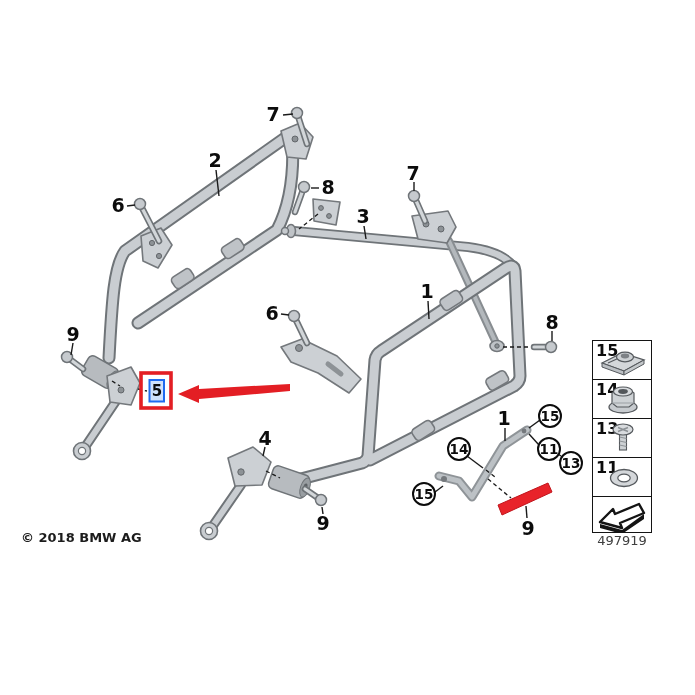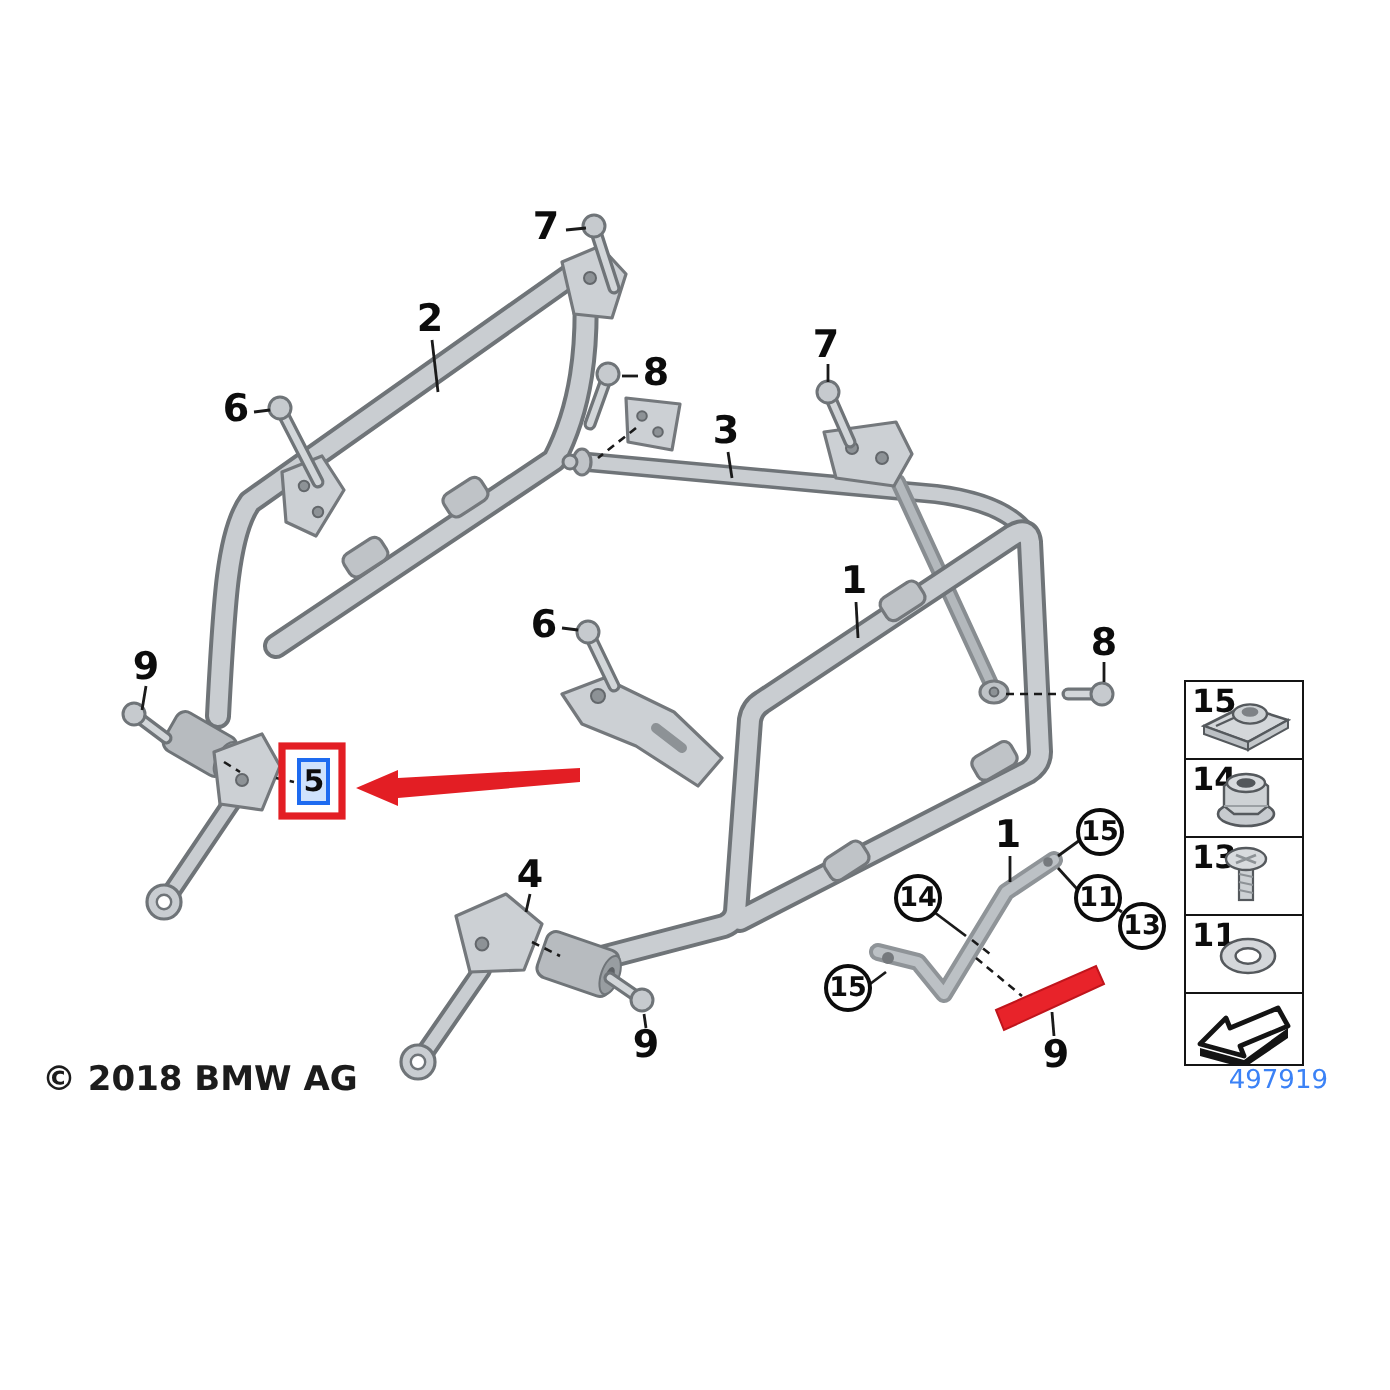--- a/index.html
+++ b/index.html
@@ -24,22 +24,22 @@
   .lab5{position:absolute;transform:translate(-50%,-50%);font-weight:700;font-size:15px;color:#0c0c0c;line-height:1;}
   .circ{position:absolute;width:24px;height:24px;border:2.3px solid #0c0c0c;border-radius:50%;
         background:#fff;display:flex;align-items:center;justify-content:center;
         font-weight:700;font-size:13.5px;color:#0c0c0c;transform:translate(-50%,-50%);box-sizing:border-box;}
   
   .legend{position:absolute;left:592px;top:340px;width:60px;height:193px;border:1.6px solid #141414;box-sizing:border-box;background:#fff;}
   .legitem{position:absolute;left:0;width:100%;height:39px;border-bottom:1.6px solid #141414;box-sizing:border-box;}
   .legitem.last{height:37px;border-bottom:none;}
   .legnum{position:absolute;left:3px;top:1px;font-weight:700;font-size:16px;color:#0c0c0c;line-height:1.1;}
   .legicon{position:absolute;left:1px;top:2px;}
-  .copyright{position:absolute;left:21px;top:530px;font-weight:700;font-size:17px;color:#1c1c1c;}
-  .drawno{position:absolute;left:580px;top:533px;width:84px;text-align:right;font-size:13px;color:#3b82f6;}
+  .copyright{position:absolute;left:21px;top:530px;font-weight:700;font-size:13px;color:#1c1c1c;}
+  .drawno{position:absolute;left:580px;top:533px;width:84px;text-align:center;font-size:13px;color:#404040;}
 </style>
 </head>
 <body>
 
 <svg width="695" height="695" viewBox="0 0 695 695">
 
   <g>
     <path class="tubeD" d="M109,358 C112,300 114,266 125,251 L292,133 C295,175 290,205 277,230 L138,323"></path>
     <path class="tubeL" d="M109,358 C112,300 114,266 125,251 L292,133 C295,175 290,205 277,230 L138,323"></path>
     <rect class="plate2" x="172" y="272" width="22" height="13" rx="4" transform="rotate(-33 183 279)"></rect>

